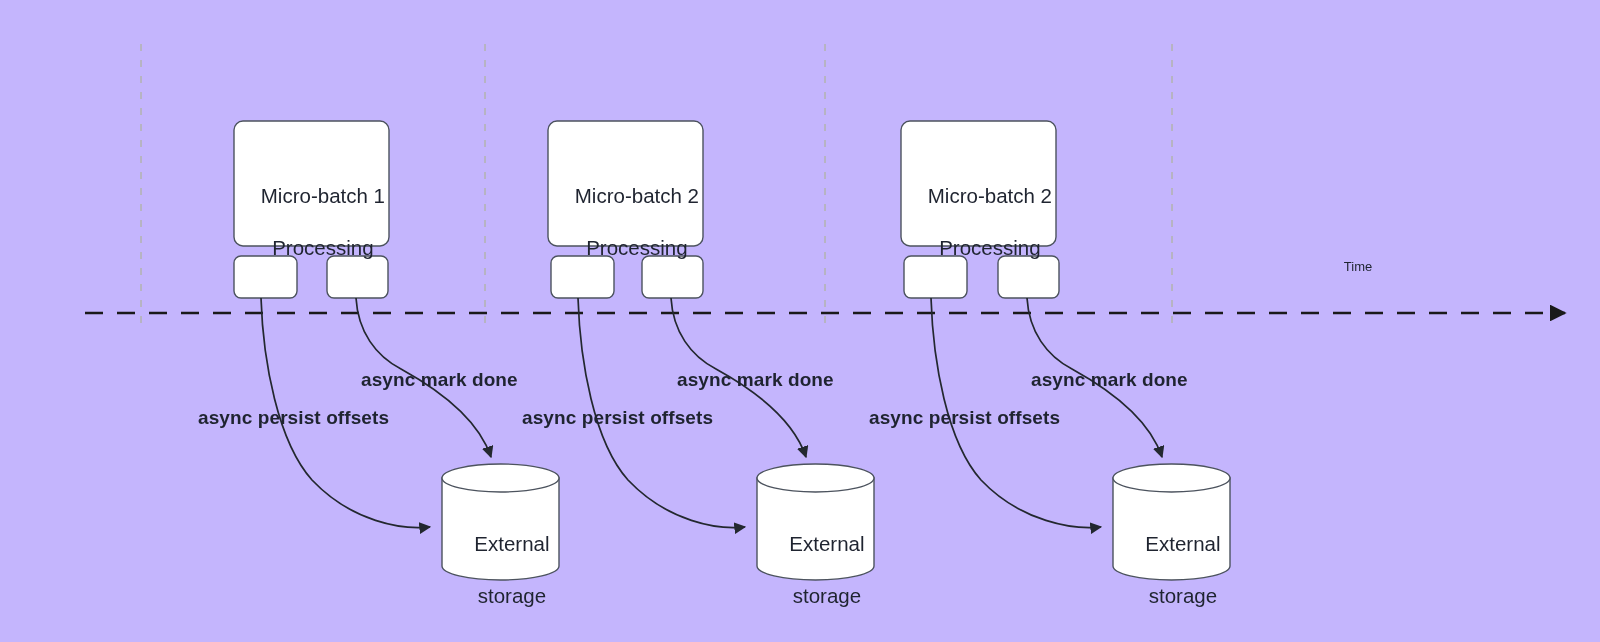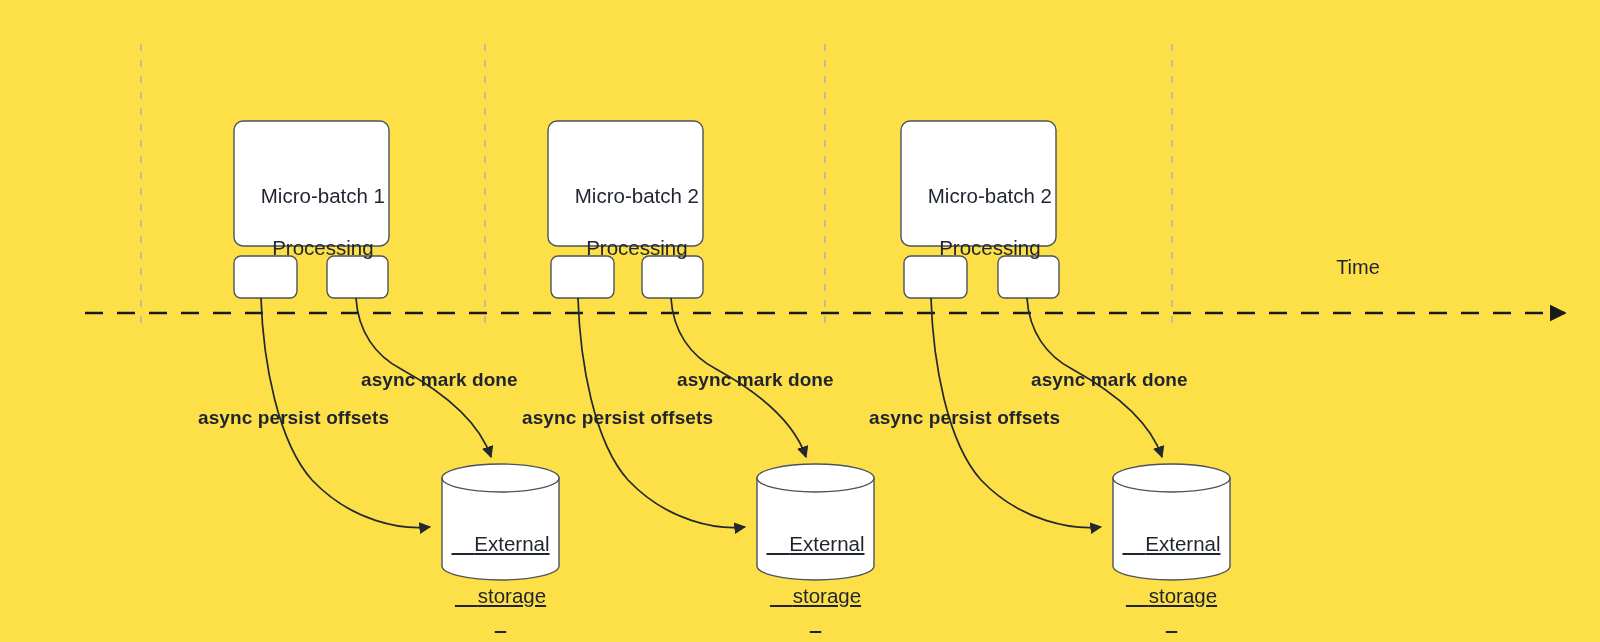--- a/index.html
+++ b/index.html
@@ -9,21 +9,21 @@
     background: #ffffff;
   }
   body {
     font-family: "Liberation Sans", sans-serif;
     color: #1f2430;
   }
   #canvas {
     position: relative;
     width: 1600px;
     height: 642px;
-    background: #fde047;
+    background: #c4b5fd;
     overflow: hidden;
   }
   #diagram-svg {
     position: absolute;
     left: 0;
     top: 0;
     width: 1600px;
     height: 642px;
   }
   .box-label,
@@ -35,30 +35,29 @@
     white-space: pre;
     color: #1f2430;
   }
   .box-label {
     font-size: 20.5px;
     line-height: 26px;
   }
   .cyl-label {
     font-size: 20.5px;
     line-height: 26px;
-    text-decoration: underline;
   }
   .edge-label {
     font-size: 19px;
     font-weight: bold;
     line-height: 18px;
     letter-spacing: 0.1px;
   }
   .axis-label {
-    font-size: 20px;
+    font-size: 13px;
     line-height: 24px;
   }
 </style>
 </head>
 <body>
 
 <div id="canvas">
 
   <svg id="diagram-svg" viewBox="0 0 1600 642">
     <defs>

